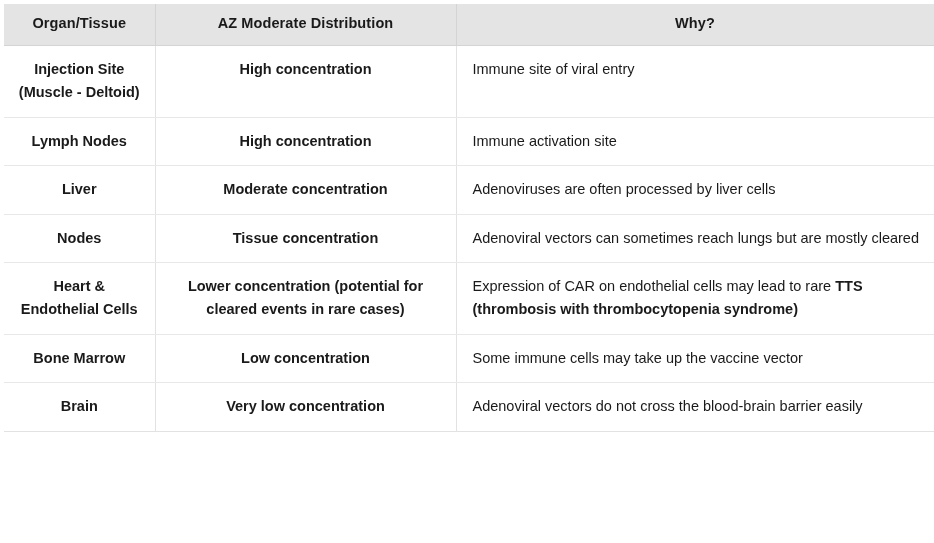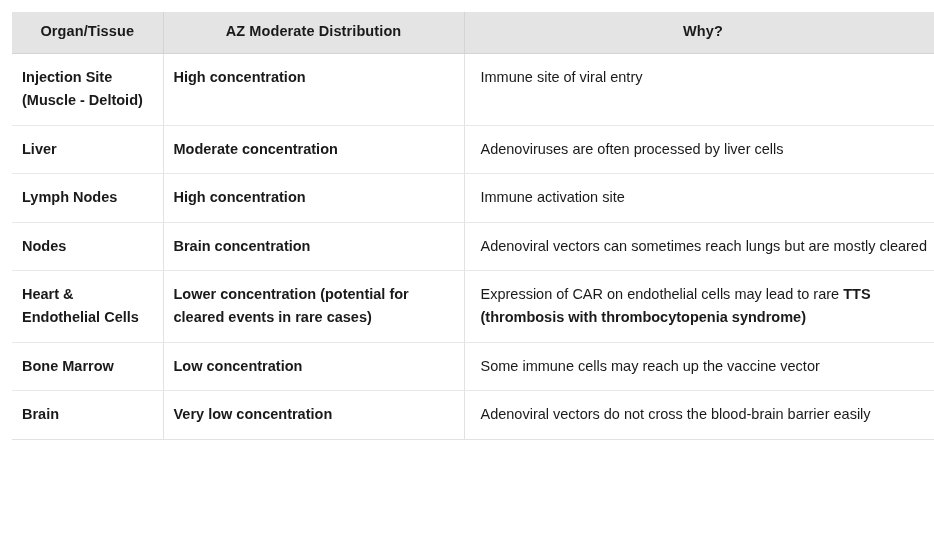--- a/index.html
+++ b/index.html
@@ -10,21 +10,21 @@
   body {
     width: 934px;
     height: 543px;
     font-family: "Liberation Sans", sans-serif;
     color: #1a1a1a;
     overflow: hidden;
   }
   .table-wrap {
     width: 934px;
     box-sizing: border-box;
-    padding: 12px;
+    padding: 4px;
   }
   table.dist-table {
     width: 930px;
     border-collapse: collapse;
     table-layout: fixed;
     margin: 0;
     border-right: 1px solid #d9d9d9;
     border-bottom: 1px solid #e2e2e2;
   }
   table.dist-table col.c1 { width: 151px; }
@@ -52,20 +52,21 @@
     border-bottom: 1px solid #e8e8e8;
     vertical-align: top;
     line-height: 1.62;
     background: #ffffff;
   }
   tbody td:last-child { border-right: none; }
   tbody tr:last-child td { border-bottom: none; }
 
   td.organ, td.dist {
     font-weight: bold;
+    text-align: center;
   }
   td.why {
     font-weight: normal;
     padding-left: 16px;
   }
   td.why b { font-weight: bold; }
 </style>
 </head>
 <body>
 
@@ -83,43 +84,43 @@
         <th>Why?</th>
       </tr>
     </thead>
     <tbody id="table-body">
         <tr>
           <td class="organ">Injection Site (Muscle - Deltoid)</td>
           <td class="dist">High concentration</td>
           <td class="why"><span>Immune site of viral entry</span></td>
         </tr>
         <tr>
+          <td class="organ">Lymph Nodes</td>
+          <td class="dist">High concentration</td>
+          <td class="why"><span>Immune activation site</span></td>
+        </tr>
+        <tr>
           <td class="organ">Liver</td>
           <td class="dist">Moderate concentration</td>
           <td class="why"><span>Adenoviruses are often processed by liver cells</span></td>
         </tr>
         <tr>
-          <td class="organ">Lymph Nodes</td>
-          <td class="dist">High concentration</td>
-          <td class="why"><span>Immune activation site</span></td>
-        </tr>
-        <tr>
           <td class="organ">Nodes</td>
-          <td class="dist">Brain concentration</td>
+          <td class="dist">Tissue concentration</td>
           <td class="why"><span>Adenoviral vectors can sometimes reach lungs but are mostly cleared</span></td>
         </tr>
         <tr>
           <td class="organ">Heart &amp; Endothelial Cells</td>
           <td class="dist">Lower concentration (potential for cleared events in rare cases)</td>
           <td class="why"><span>Expression of CAR on endothelial cells may lead to rare </span><b>TTS (thrombosis with thrombocytopenia syndrome)</b></td>
         </tr>
         <tr>
           <td class="organ">Bone Marrow</td>
           <td class="dist">Low concentration</td>
-          <td class="why"><span>Some immune cells may reach up the vaccine vector</span></td>
+          <td class="why"><span>Some immune cells may take up the vaccine vector</span></td>
         </tr>
         <tr>
           <td class="organ">Brain</td>
           <td class="dist">Very low concentration</td>
           <td class="why"><span>Adenoviral vectors do not cross the blood-brain barrier easily</span></td>
         </tr>
       </tbody>
   </table>
 </div>
 

